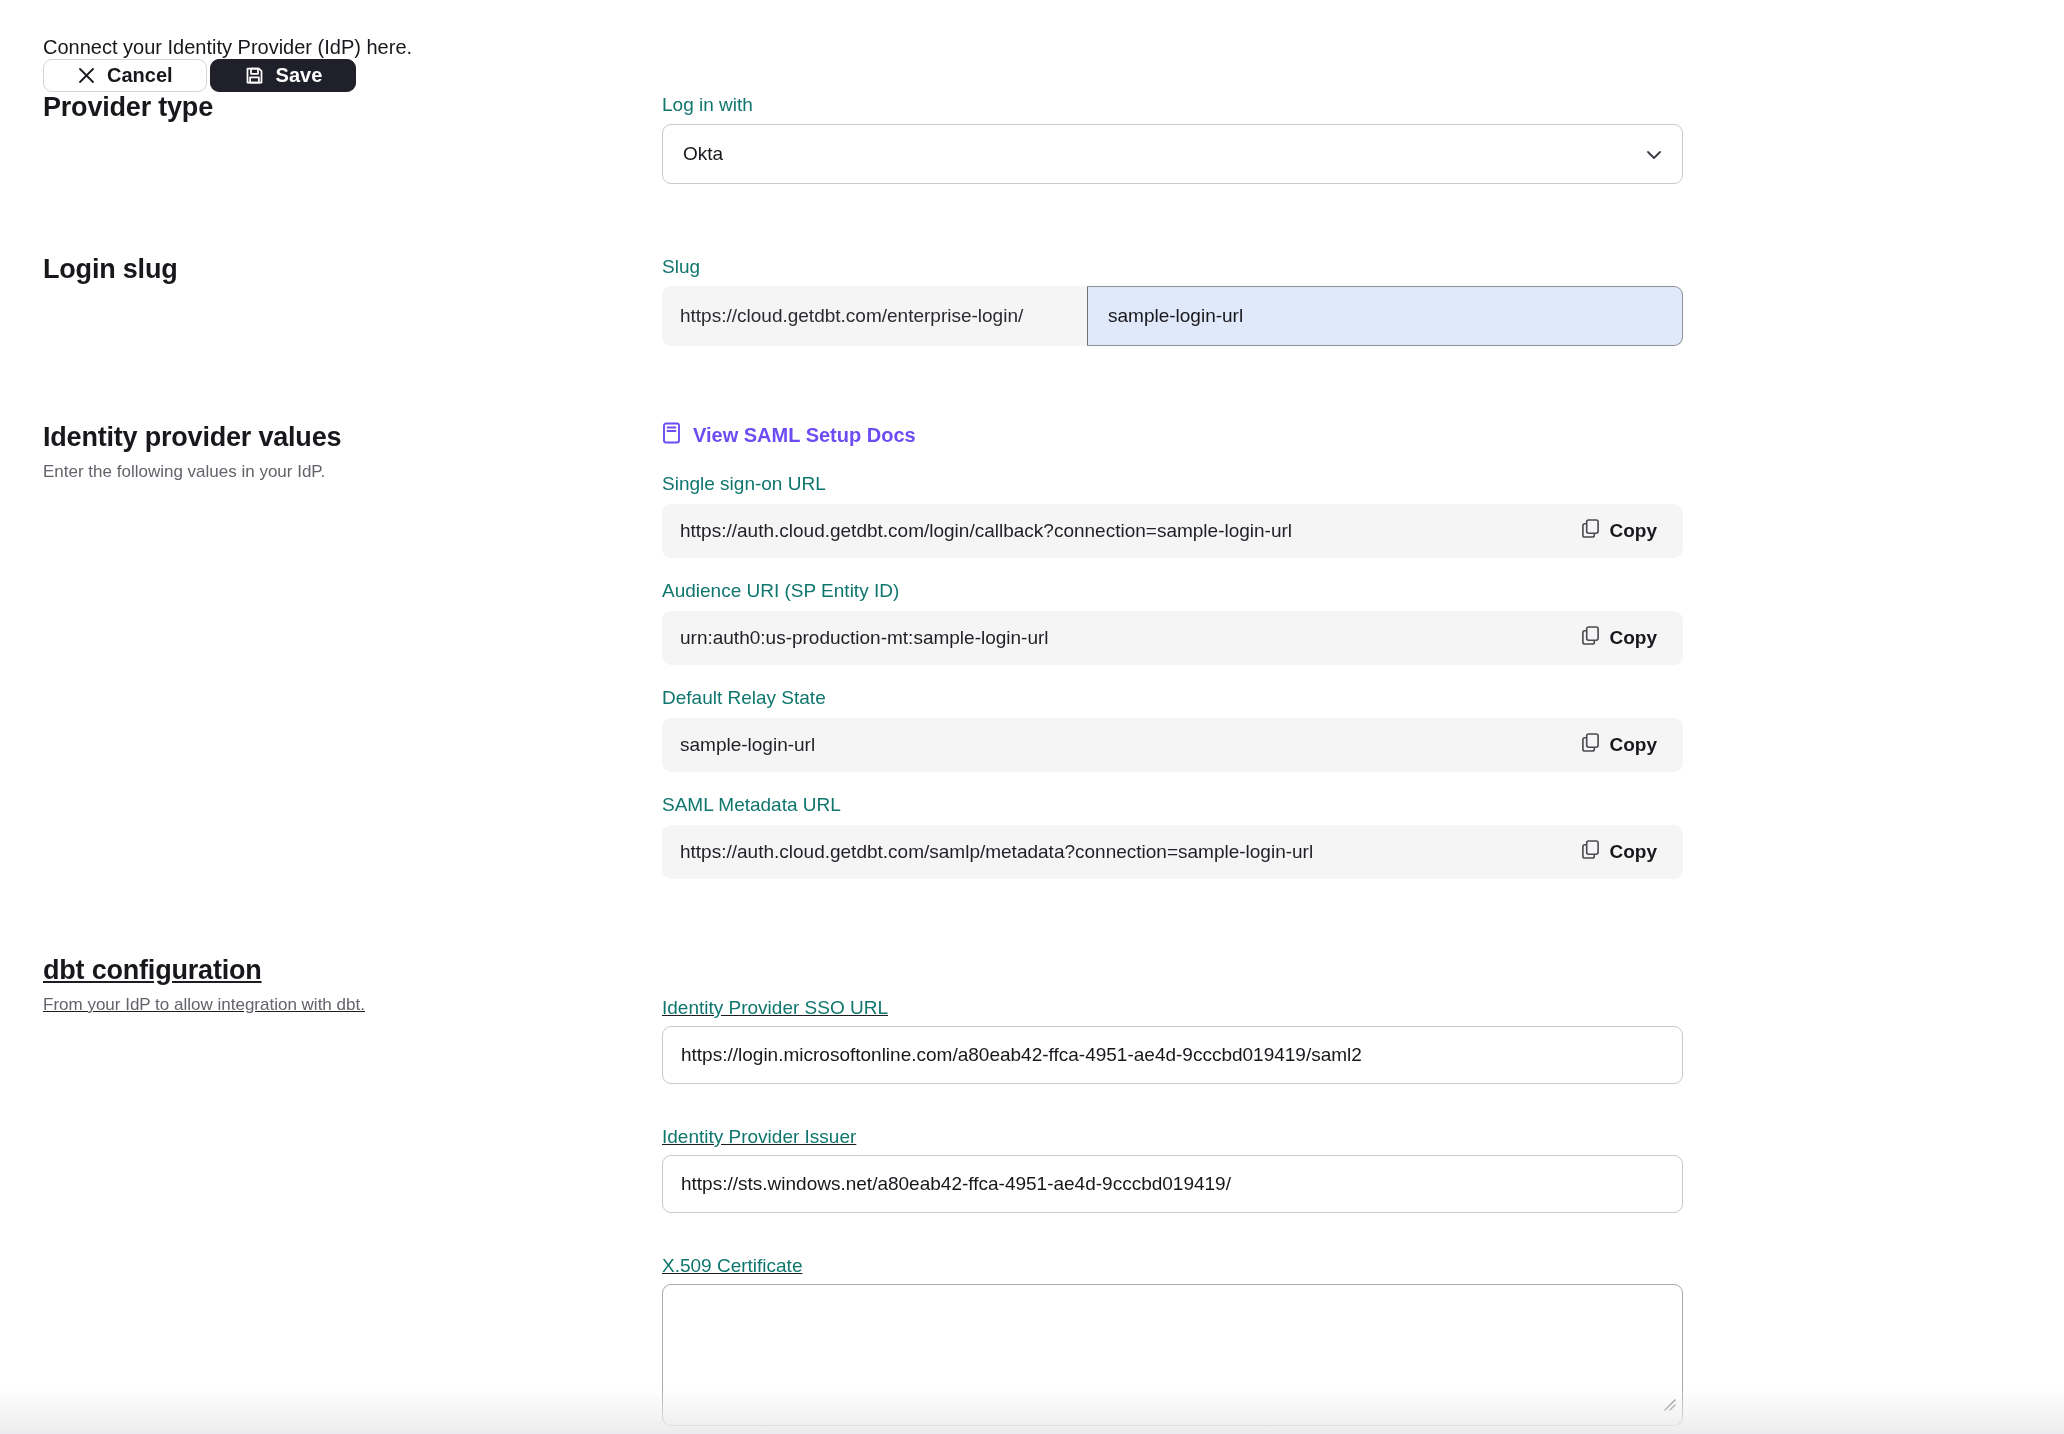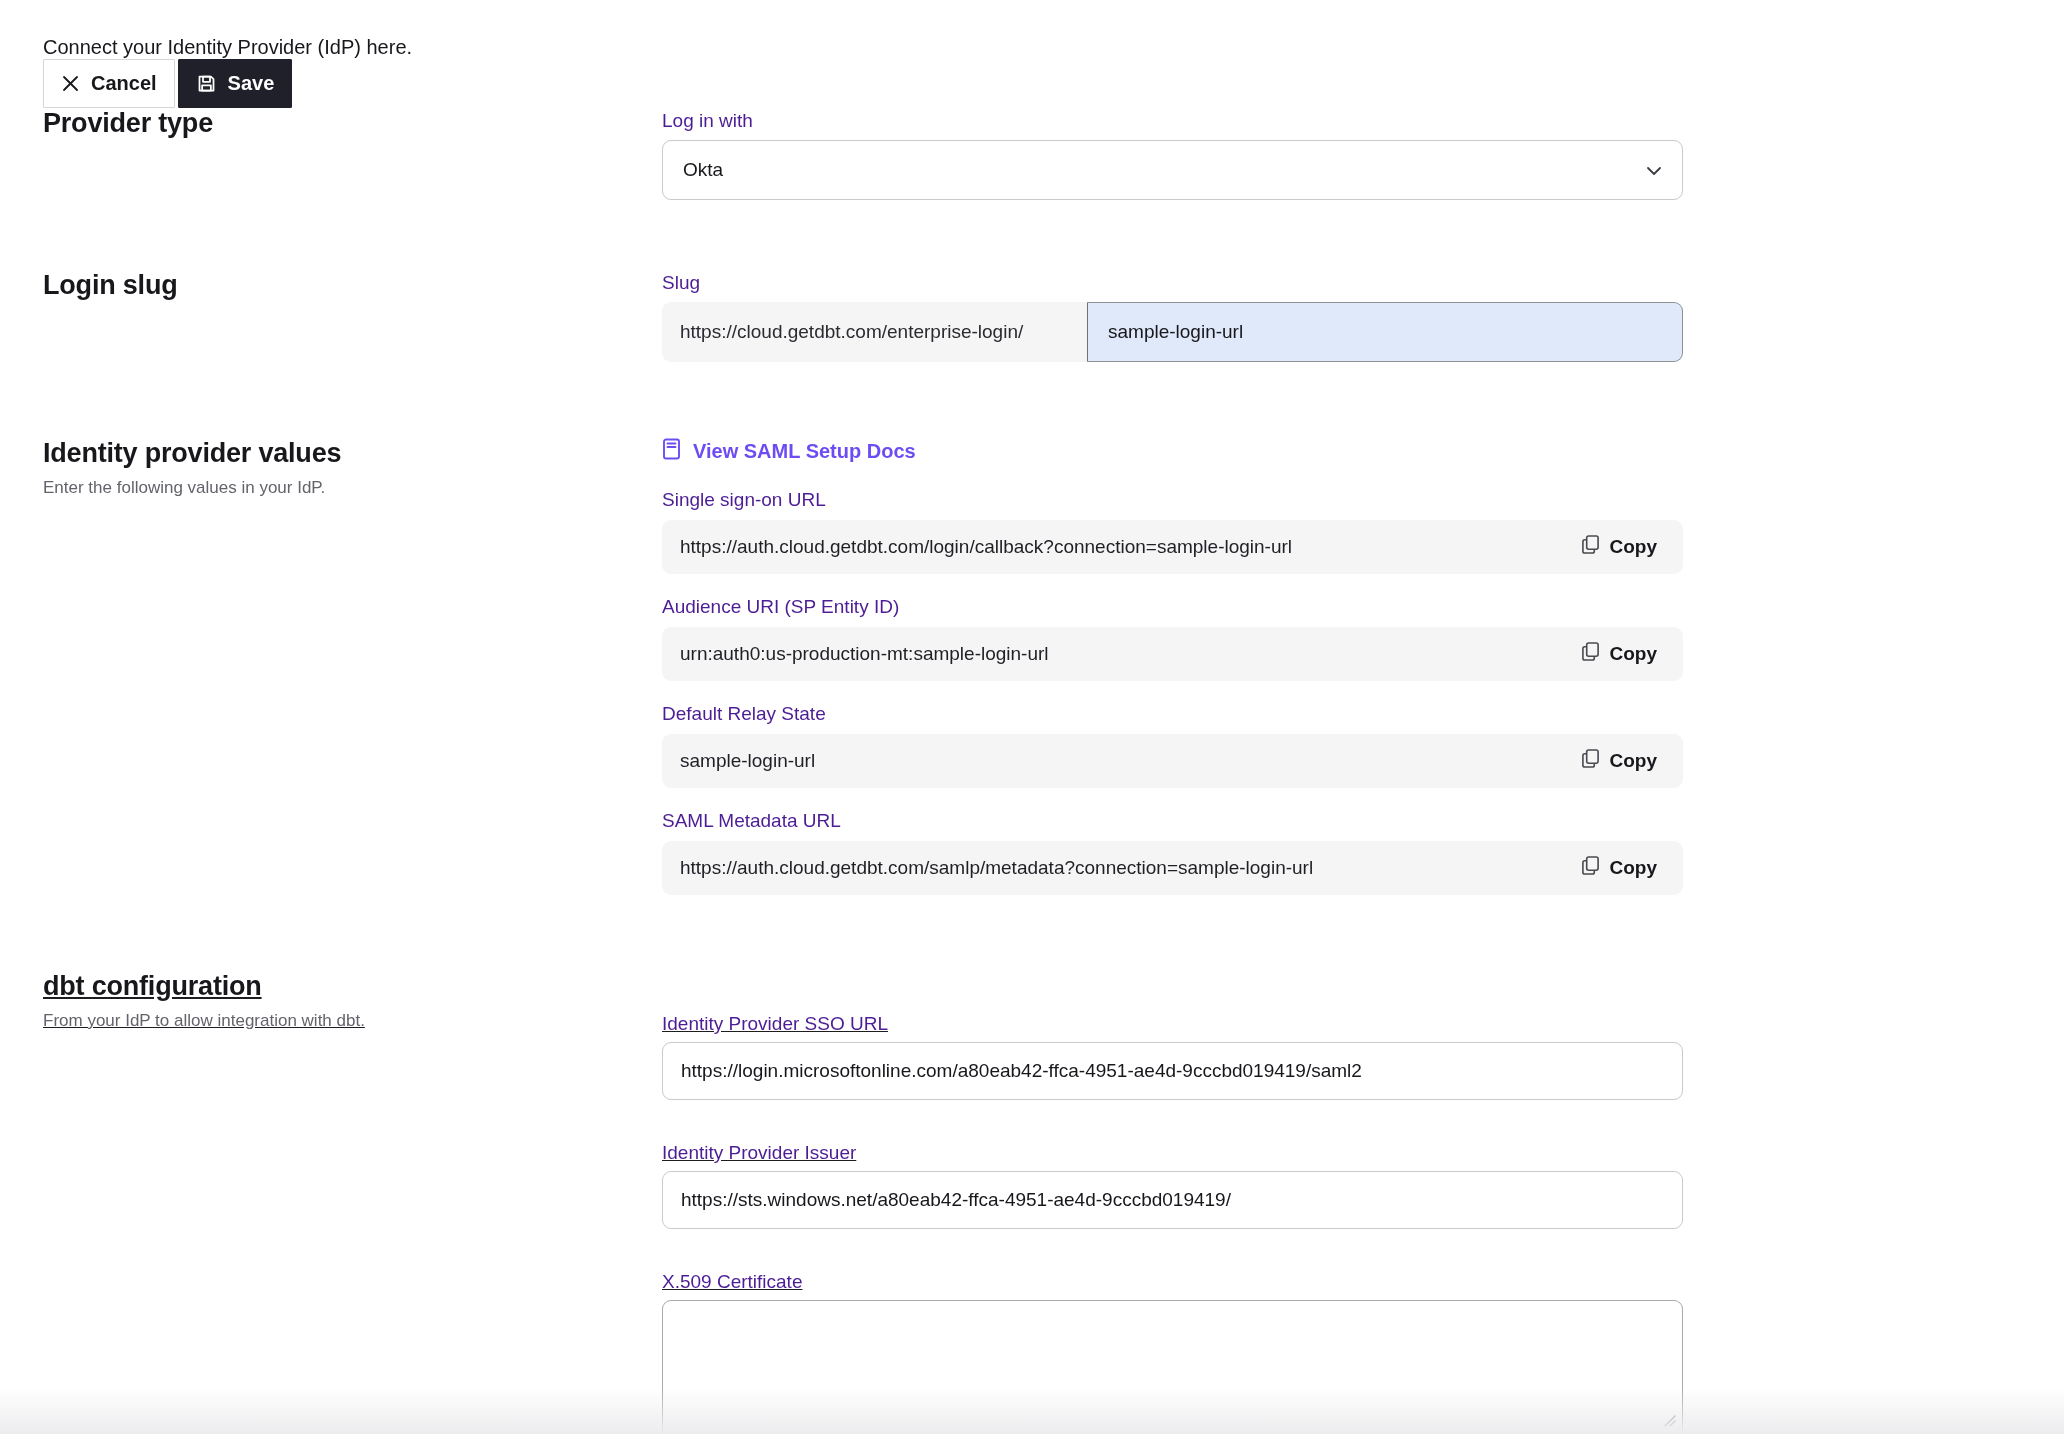--- a/index.html
+++ b/index.html
@@ -14,37 +14,37 @@
   
   .header {
     display:flex; justify-content:space-between; align-items:flex-start;
     padding:24px 22px 0 43px;
     flex-direction:column;
   }
   .header-desc { font-size:20px; margin-top:12px; color:#17171c; }
   .header-actions { display:flex; gap:3px; }
   .btn {
     display:inline-flex; align-items:center; gap:11px;
-    height:49px; padding:0 17px; border-radius:1px;
+    height:33px; padding:0 33px; border-radius:9px;
     font-size:20px; font-weight:600; cursor:pointer;
     font-family:"Liberation Sans", sans-serif;
   }
   .btn-cancel {
     background:#ffffff; border:1px solid #d5d5da; color:#17171c;
   }
   .btn-save {
     background:#20202a; border:1px solid #20202a; color:#ffffff;
   }
   .btn svg { display:block; }
   
   .main { padding-left:43px; }
   .section { display:grid; grid-template-columns:619px 1021px; align-items:start; }
   .sec-title { font-size:27px; font-weight:700; color:#17171c; letter-spacing:-0.2px; }
   .sec-sub { font-size:17px; color:#63636b; margin-top:9px; }
-  .field-label { font-size:19px; font-weight:500; color:#4c1d95; line-height:25px; }
+  .field-label { font-size:19px; font-weight:500; color:#0f766e; line-height:25px; }
   
   .sec-provider { }
   .select-box {
     margin-top:7px; height:60px; width:1021px;
     border:1px solid #c9c9ce; border-radius:9px; background:#fff;
     display:flex; align-items:center; padding:0 20px;
     font-size:19px; font-weight:500; color:#17171c;
     position:relative; cursor:pointer;
   }
   .select-box .chevron { position:absolute; right:20px; top:50%; transform:translateY(-50%); }

